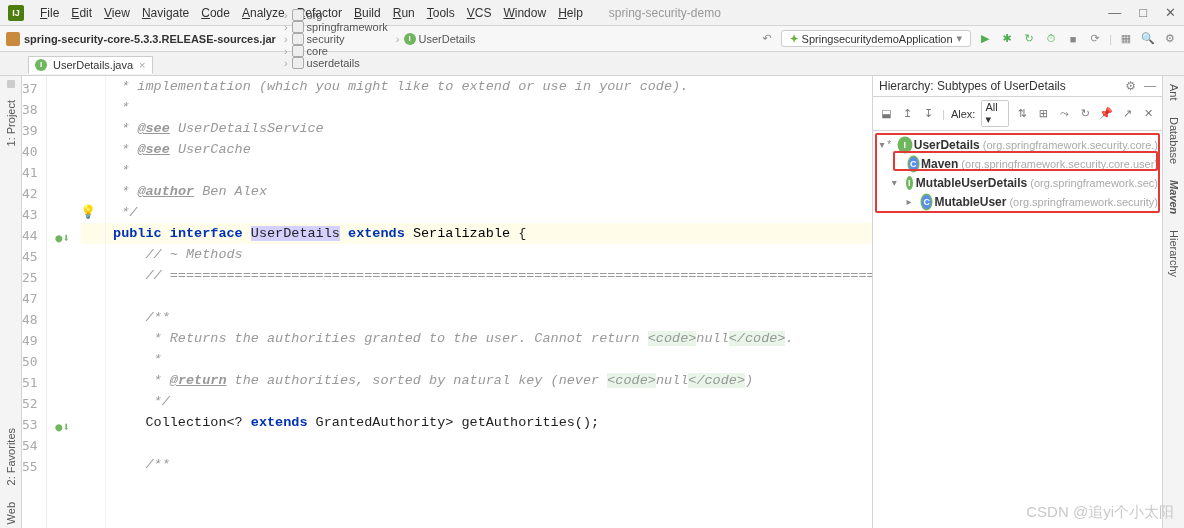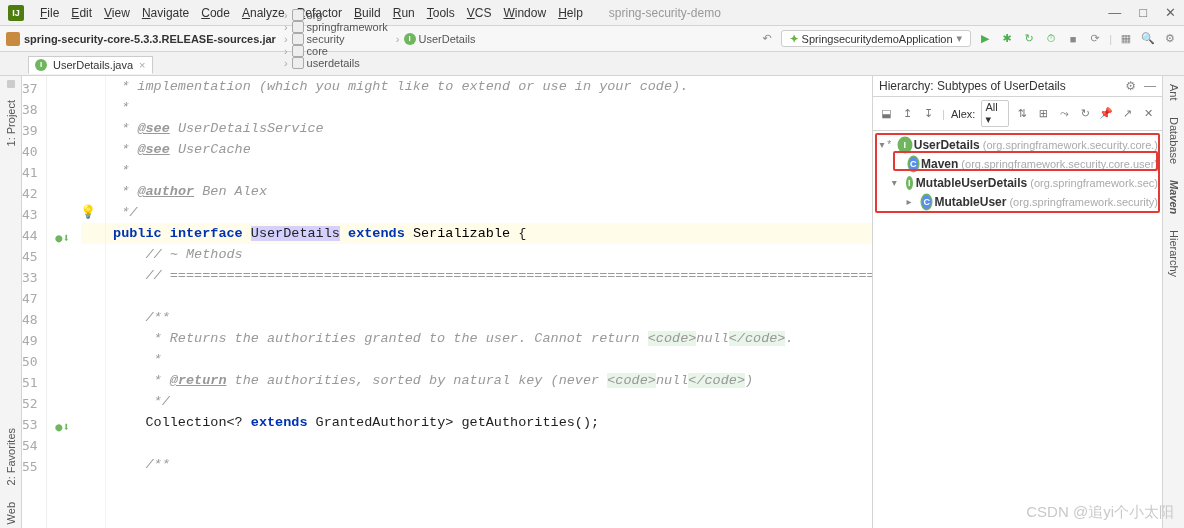--- a/index.html
+++ b/index.html
@@ -147,21 +147,21 @@
     <div class="gutter" id="gutter">
         <div class="ln">37</div>
         <div class="ln">38</div>
         <div class="ln">39</div>
         <div class="ln">40</div>
         <div class="ln">41</div>
         <div class="ln">42</div>
         <div class="ln">43</div>
         <div class="ln">44<span class="mark">●⬇</span></div>
         <div class="ln">45</div>
-        <div class="ln">33</div>
+        <div class="ln">25</div>
         <div class="ln">47</div>
         <div class="ln">48</div>
         <div class="ln">49</div>
         <div class="ln">50</div>
         <div class="ln">51</div>
         <div class="ln">52</div>
         <div class="ln">53<span class="mark">●⬇</span></div>
         <div class="ln">54</div>
         <div class="ln">55</div>
       </div>

